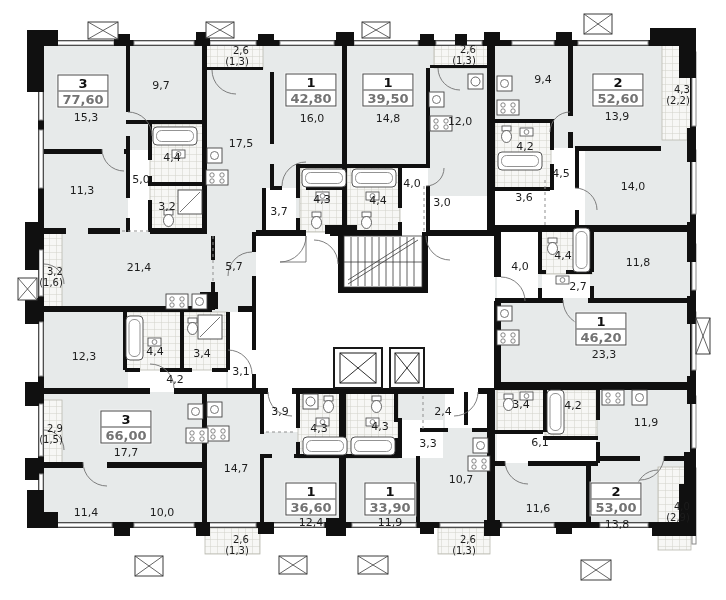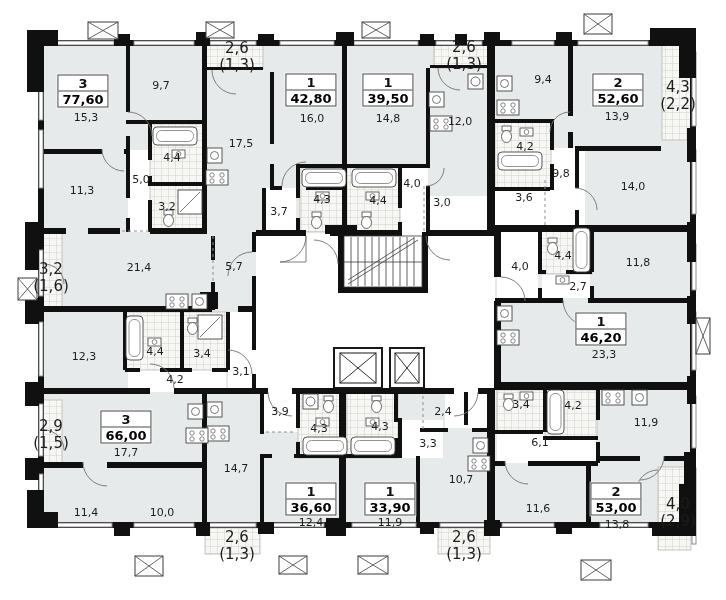--- a/index.html
+++ b/index.html
@@ -1,25 +1,25 @@
 <!DOCTYPE html>
 <html><head>
 <meta charset="utf-8">
 <style>
   html,body{margin:0;padding:0;background:#fff;}
   #stage{position:relative;width:726px;height:600px;background:#fff;overflow:hidden;
          font-family:"DejaVu Sans","Liberation Sans",sans-serif;}
   #stage svg{position:absolute;left:0;top:0;}
   .rl{position:absolute;transform:translate(-50%,-50%);font-size:11px;color:#1d1d1d;
       white-space:nowrap;line-height:1.1;}
-  .bal{font-size:15px;text-align:center;}
+  .bal{font-size:10px;text-align:right;}
   .apt{position:absolute;transform:translate(-50%,-50%);background:#fff;border:1px solid #4a4a4a;
        text-align:center;min-width:44px;box-shadow:0 0 0 1px rgba(255,255,255,.6);}
   .apt-t{font-size:13px;font-weight:bold;border-bottom:1px solid #4a4a4a;padding:0 5px;color:#111;}
-  .apt-a{font-size:13px;font-weight:bold;padding:0 4px;color:#000000;}
+  .apt-a{font-size:13px;font-weight:bold;padding:0 4px;color:#737373;}
   .wm{position:absolute;left:395px;top:287px;transform:translate(-50%,-50%);
       font-size:62px;font-weight:800;letter-spacing:9px;color:rgba(125,125,125,.52);
       white-space:nowrap;pointer-events:none;}
   .win{fill:#ffffff;stroke:#8a8a8a;stroke-width:1;}
 </style>
 </head>
 <body>
 
 <div id="stage">
 
@@ -515,21 +515,21 @@
 
 <div class="rl" style="left:388px;top:119px">14,8</div>
 <div class="rl" style="left:460px;top:122px">12,0</div>
 <div class="rl" style="left:378px;top:201px">4,4</div>
 <div class="rl" style="left:412px;top:184px">4,0</div>
 <div class="rl" style="left:442px;top:203px">3,0</div>
 
 <div class="rl" style="left:543px;top:80px">9,4</div>
 <div class="rl" style="left:617px;top:117px">13,9</div>
 <div class="rl" style="left:525px;top:147px">4,2</div>
-<div class="rl" style="left:561px;top:174px">9,8</div>
+<div class="rl" style="left:561px;top:174px">4,5</div>
 <div class="rl" style="left:524px;top:198px">3,6</div>
 <div class="rl" style="left:633px;top:187px">14,0</div>
 
 <div class="rl" style="left:604px;top:355px">23,3</div>
 <div class="rl" style="left:638px;top:263px">11,8</div>
 <div class="rl" style="left:520px;top:267px">4,0</div>
 <div class="rl" style="left:563px;top:256px">4,4</div>
 <div class="rl" style="left:578px;top:287px">2,7</div>
 
 <div class="rl" style="left:126px;top:453px">17,7</div>

